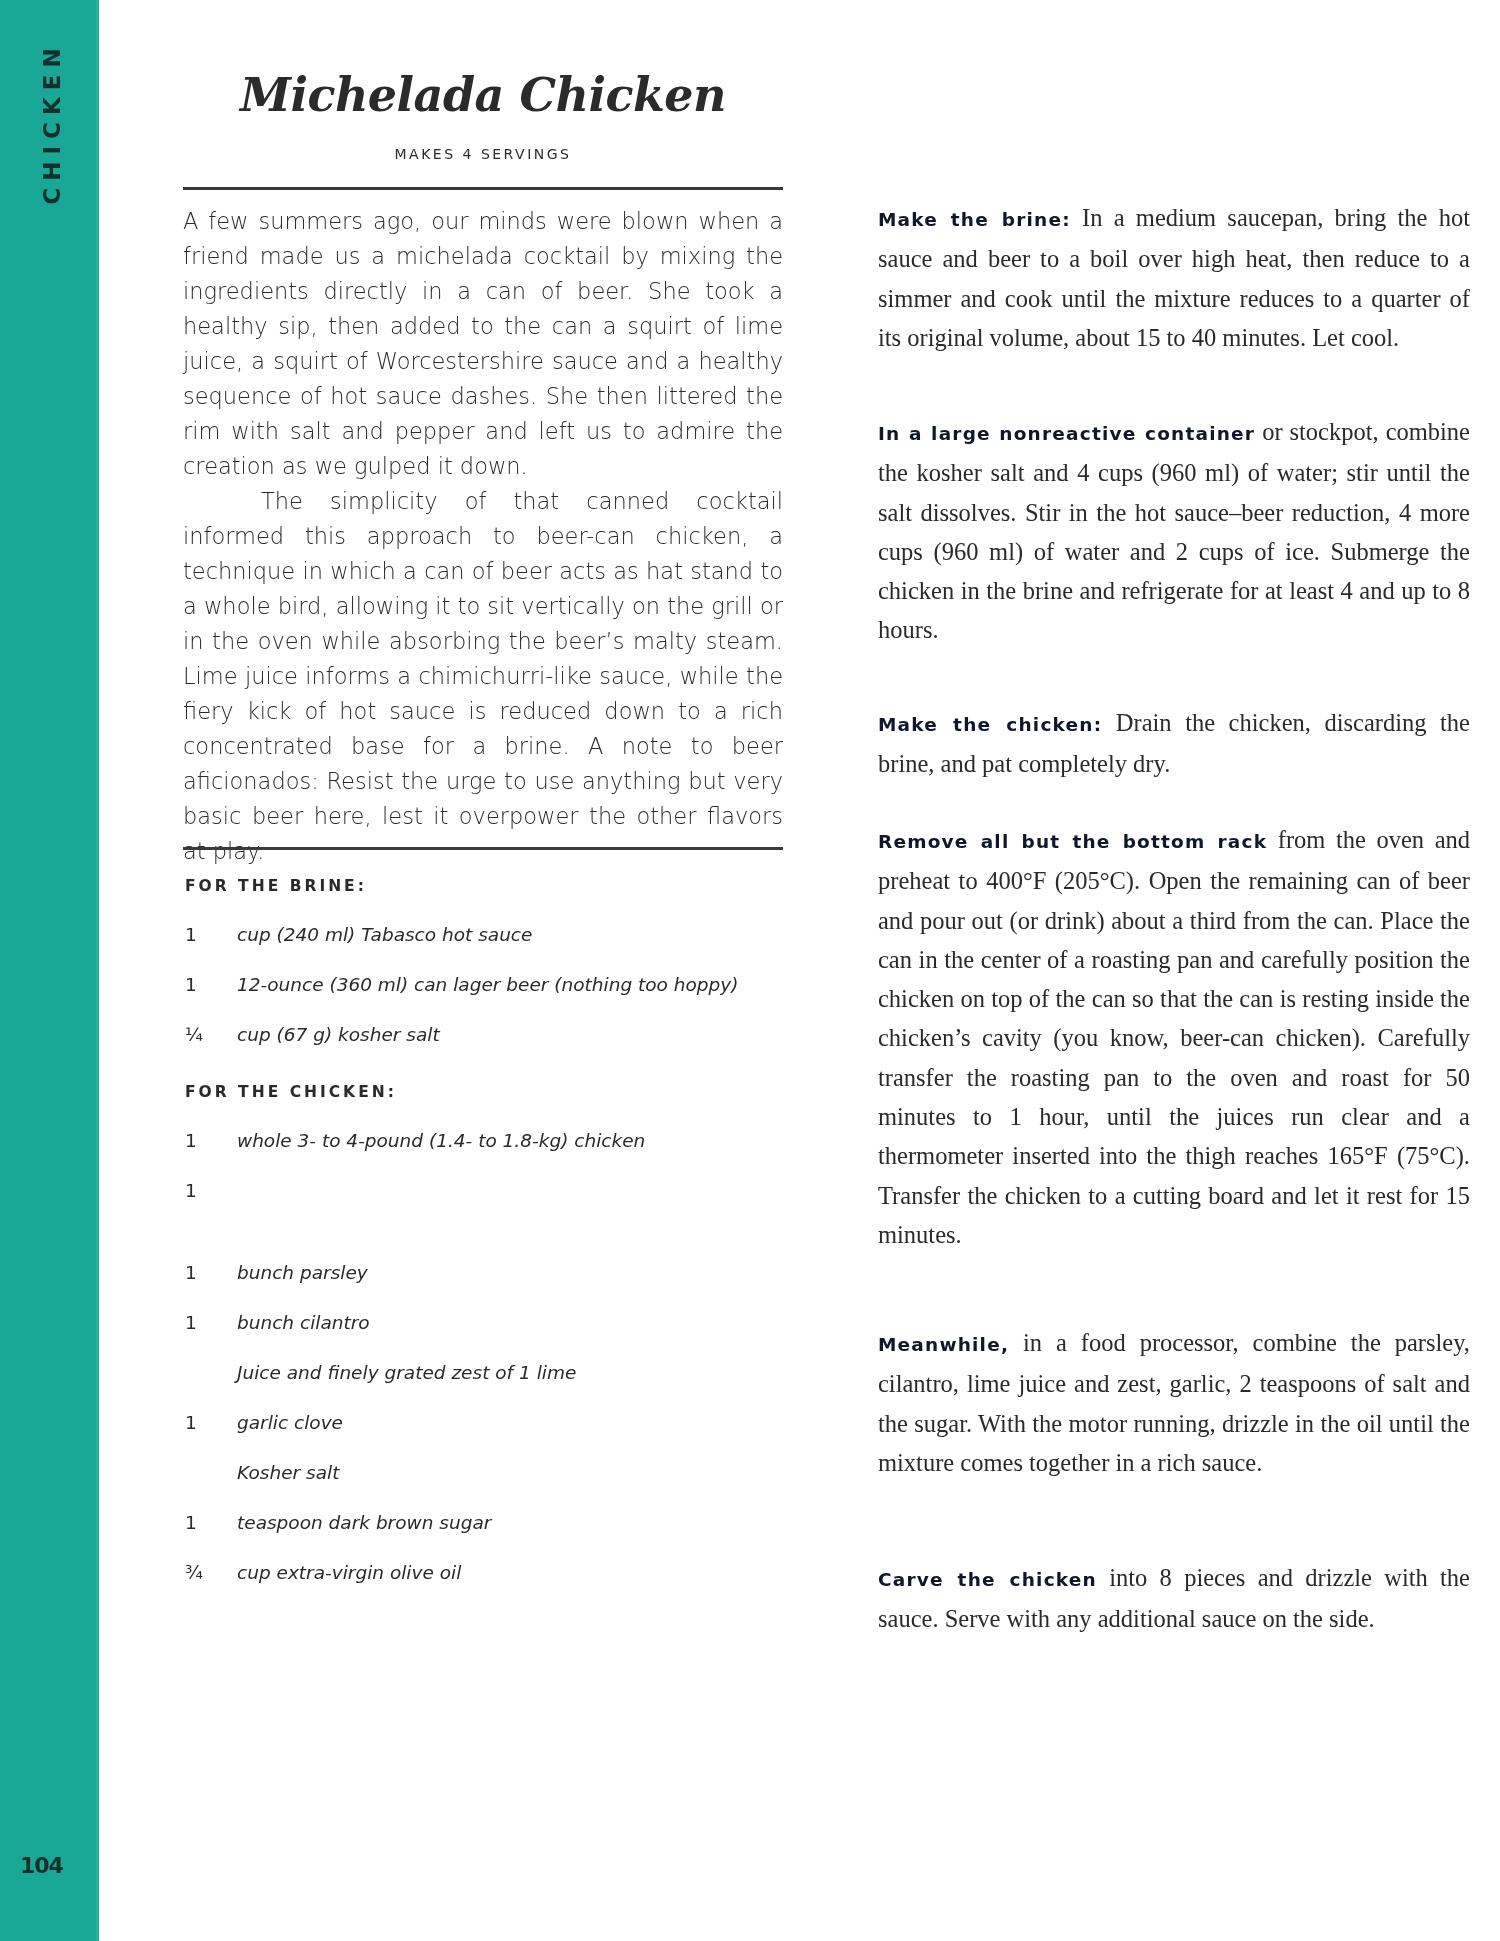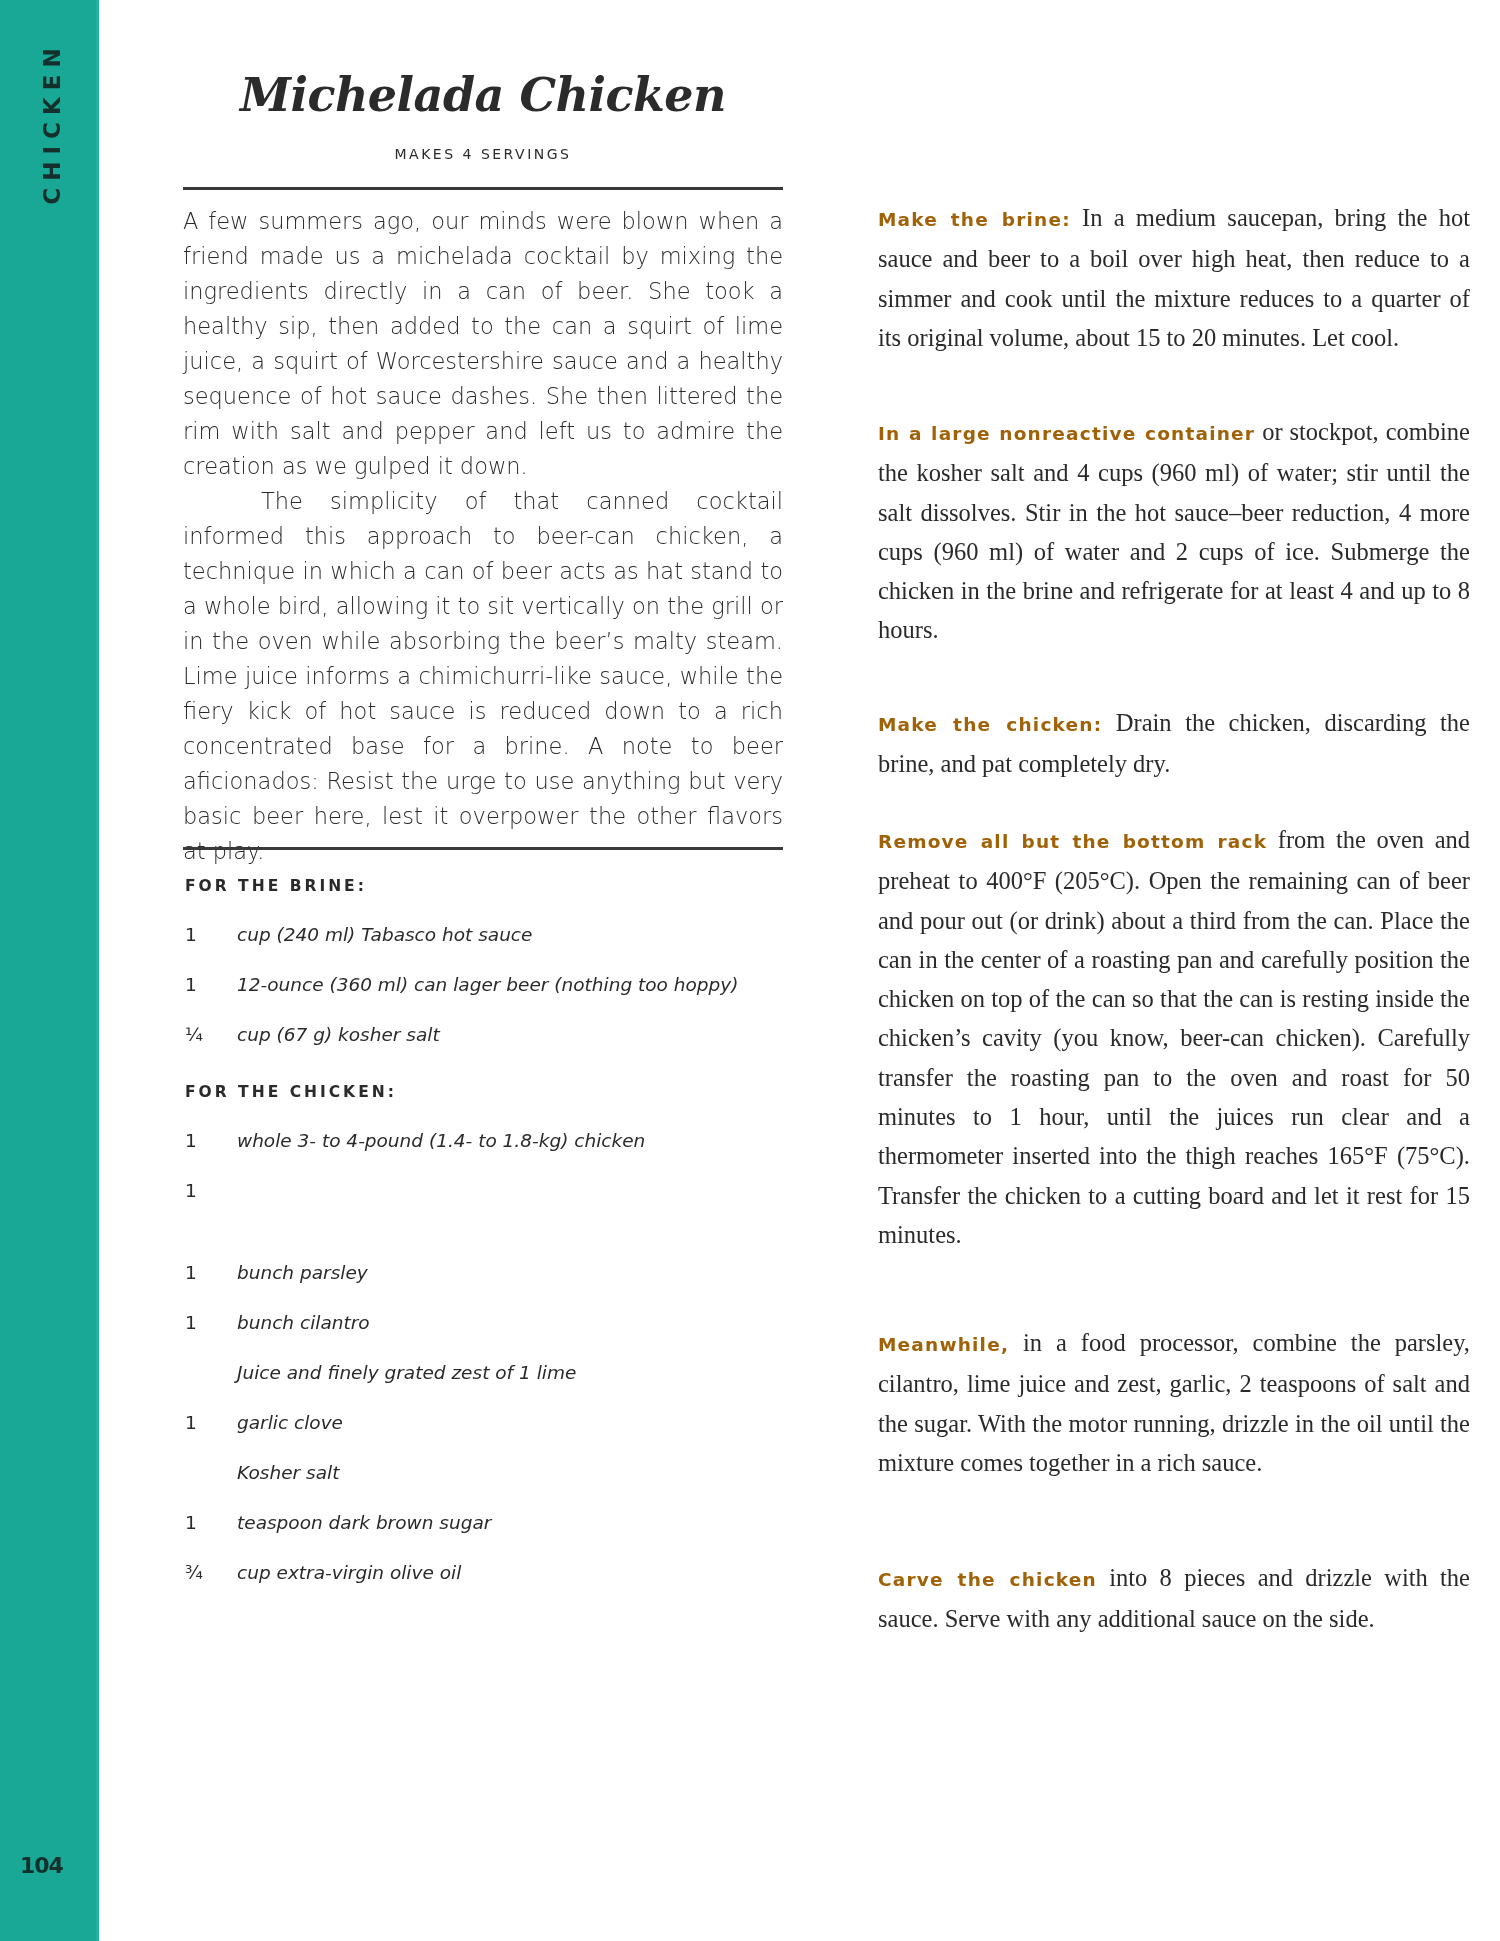--- a/index.html
+++ b/index.html
@@ -20,21 +20,21 @@
     font-family:"DejaVu Sans", sans-serif; font-size:22.5px; line-height:35px; color:#2a2a2a; text-align:justify; font-weight:300; }
   .intro p { margin:0; }
   .intro p.indent { text-indent:78px; }
 
   .ing-heading { position:absolute; left:185px; font-family:"DejaVu Sans", sans-serif; font-size:15.5px; letter-spacing:3px; color:#2a2a2a;font-weight:bold; }
   .ing-row { position:absolute; left:185px; width:600px; font-family:"DejaVu Sans", sans-serif; font-size:18.5px; line-height:32px; color:#2a2a2a; }
   .ing-qty { position:absolute; left:0; top:0; width:40px; }
   .ing-text { margin-left:52px; display:block; width:520px;font-style:italic; }
 
   .step { position:absolute; left:878px; width:592px; font-family:"Liberation Serif", serif; font-size:24.5px; line-height:39.3px; color:#2a2a2a; text-align:justify; }
-  .step .lead { font-family:"DejaVu Sans", sans-serif; font-weight:bold; font-size:18.5px; letter-spacing:1.2px; color:#a16207; }
+  .step .lead { font-family:"DejaVu Sans", sans-serif; font-weight:bold; font-size:18.5px; letter-spacing:1.2px; color:#0f172a; }
 </style>
 </head>
 <body>
 
 <div class="sidebar"></div>
 <div class="sidebar-edge"></div>
 <div class="section-label">CHICKEN</div>
 <div class="page-number">104</div>
 
 <h1 class="title" style="margin:0;">Michelada Chicken</h1>
@@ -92,21 +92,21 @@
 <div class="ing-row" style="top:1507px;">
   <span class="ing-qty">1</span>
   <span class="ing-text">teaspoon dark brown sugar</span>
 </div>
 <div class="ing-row" style="top:1557px;">
   <span class="ing-qty">¾</span>
   <span class="ing-text">cup extra-virgin olive oil</span>
 </div>
 
 <p class="step" style="top:198px; margin:0;">
-  <span class="lead">Make the brine:</span><span> In a medium saucepan, bring the hot sauce and beer to a boil over high heat, then reduce to a simmer and cook until the mixture reduces to a quarter of its original volume, about 15 to 20 minutes. Let cool.</span>
+  <span class="lead">Make the brine:</span><span> In a medium saucepan, bring the hot sauce and beer to a boil over high heat, then reduce to a simmer and cook until the mixture reduces to a quarter of its original volume, about 15 to 40 minutes. Let cool.</span>
 </p>
 <p class="step" style="top:412px; margin:0;">
   <span class="lead">In a large nonreactive container</span><span> or stockpot, combine the kosher salt and 4 cups (960 ml) of water; stir until the salt dissolves. Stir in the hot sauce–beer reduction, 4 more cups (960 ml) of water and 2 cups of ice. Submerge the chicken in the brine and refrigerate for at least 4 and up to 8 hours.</span>
 </p>
 <p class="step" style="top:703px; margin:0;">
   <span class="lead">Make the chicken:</span><span> Drain the chicken, discarding the brine, and pat completely dry.</span>
 </p>
 <p class="step" style="top:820px; margin:0;">
   <span class="lead">Remove all but the bottom rack</span><span> from the oven and preheat to 400°F (205°C). Open the remaining can of beer and pour out (or drink) about a third from the can. Place the can in the center of a roasting pan and carefully position the chicken on top of the can so that the can is resting inside the chicken’s cavity (you know, beer-can chicken). Carefully transfer the roasting pan to the oven and roast for 50 minutes to 1 hour, until the juices run clear and a thermometer inserted into the thigh reaches 165°F (75°C). Transfer the chicken to a cutting board and let it rest for 15 minutes.</span>
 </p>

